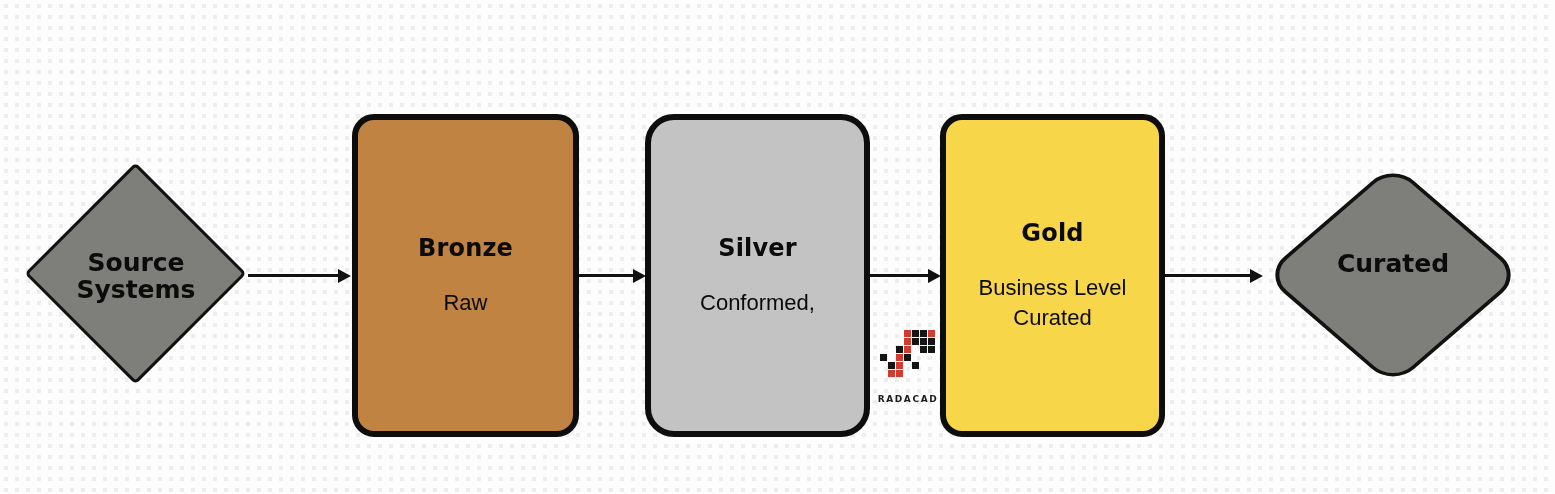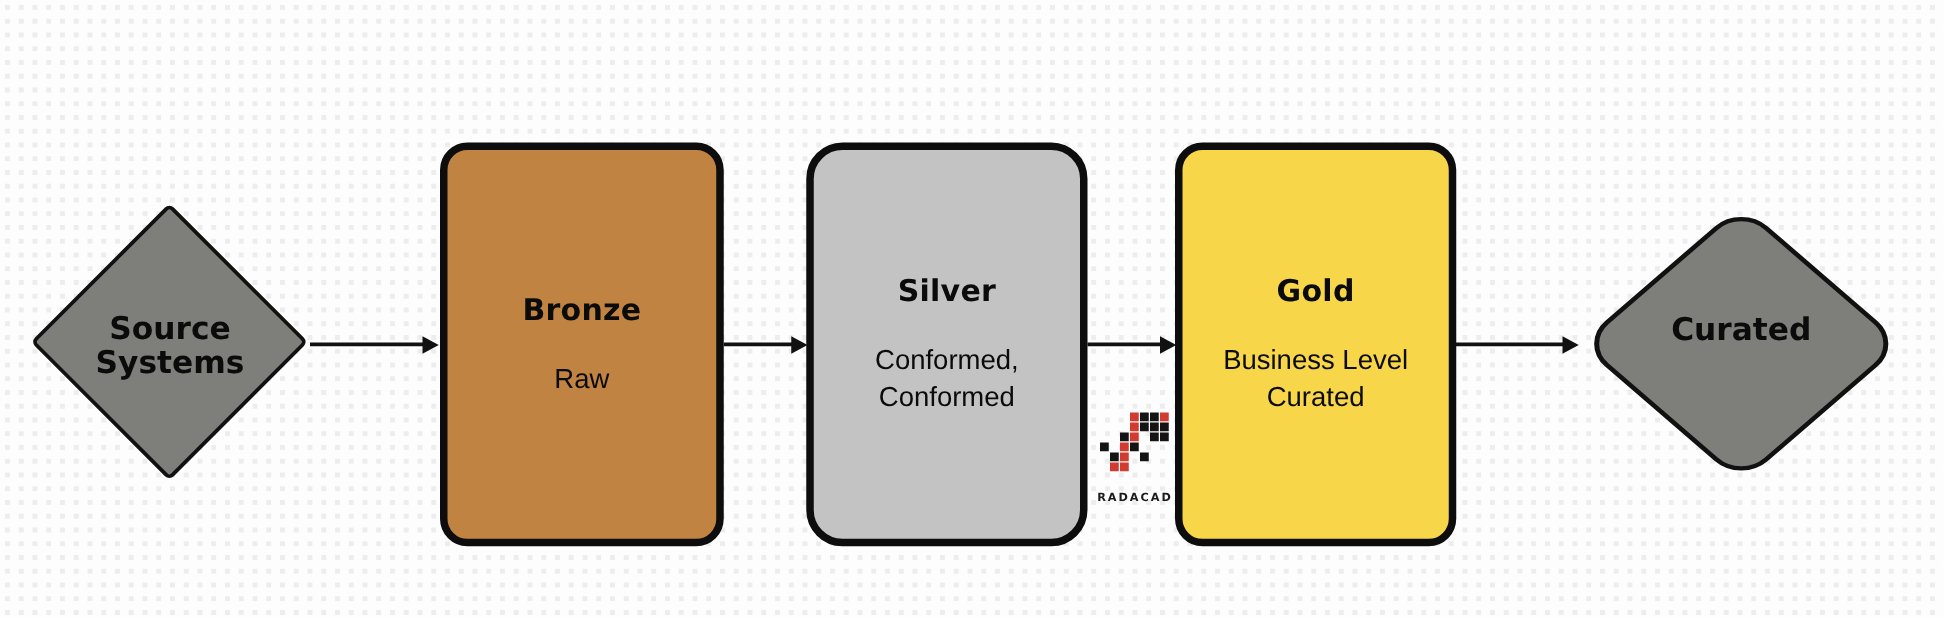--- a/index.html
+++ b/index.html
@@ -188,21 +188,20 @@
     <div class="stage-title">Bronze</div>
     <div class="stage-sub">
       <div>Raw</div>
     </div>
   </div>
 
   <div class="stage stage-silver">
     <div class="stage-title">Silver</div>
     <div class="stage-sub">
       <div>Conformed,</div>
-      <div>Conformed</div>
     </div>
   </div>
 
   <div class="stage stage-gold">
     <div class="stage-title">Gold</div>
     <div class="stage-sub">
       <div>Business Level</div>
       <div>Curated</div>
     </div>
   </div>

